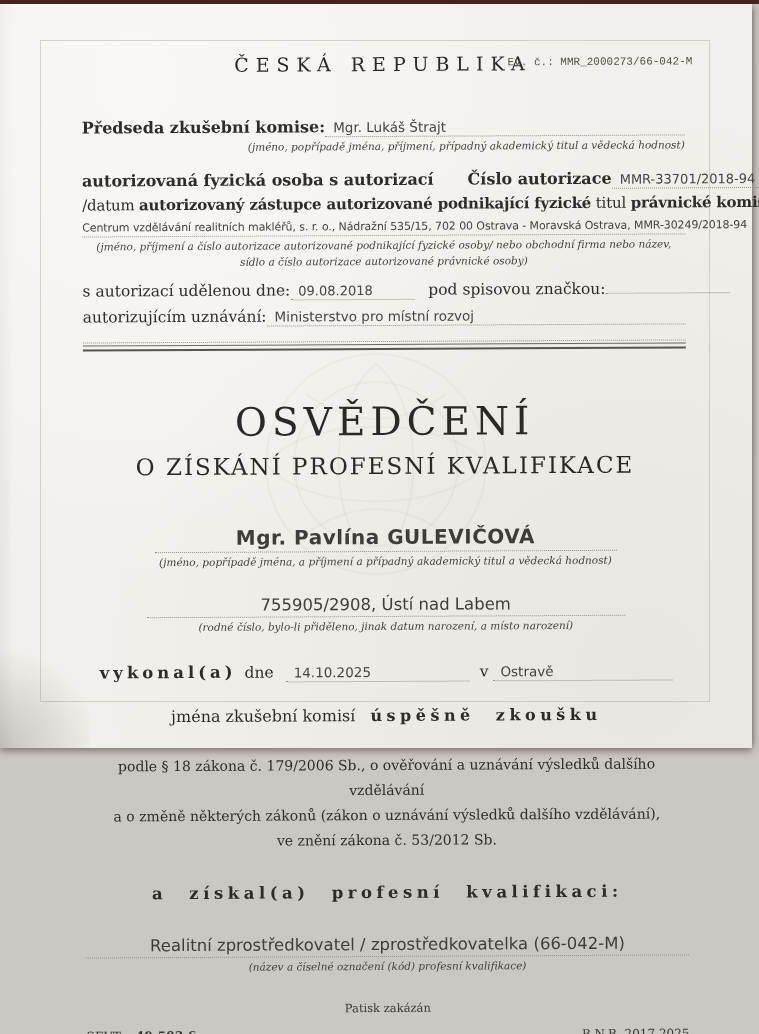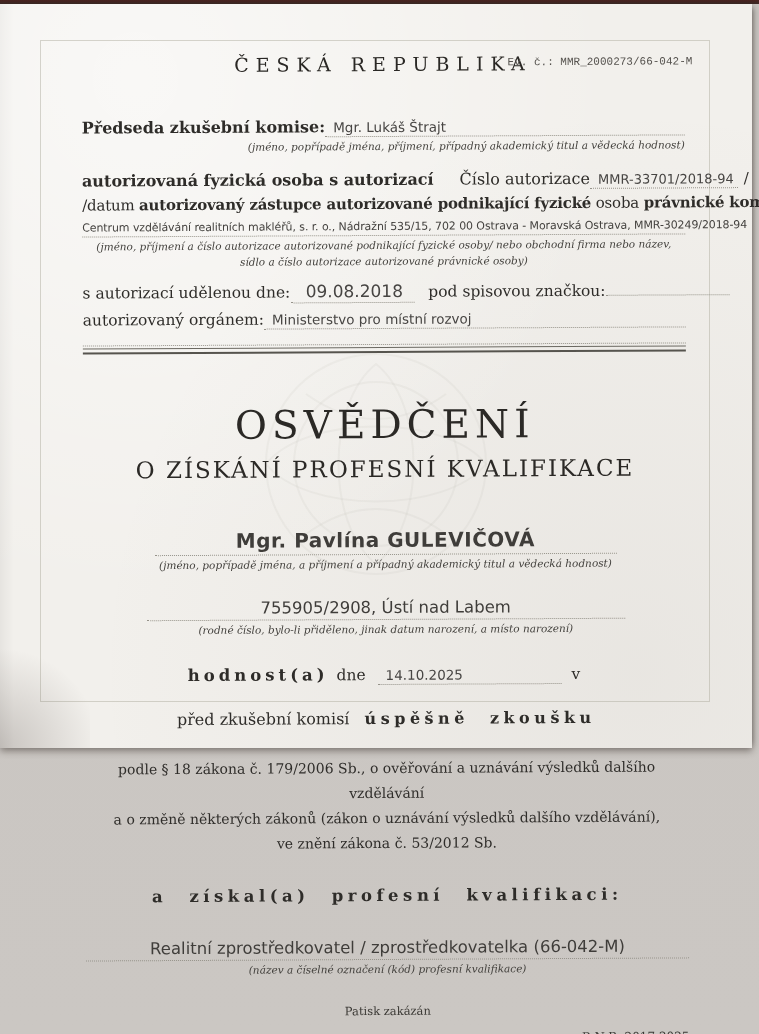--- a/index.html
+++ b/index.html
@@ -57,31 +57,31 @@
     padding:0 4px 1px 8px;white-space:nowrap;
   }
   .grow{flex:1 1 auto;}
   .caption{
     font-size:10.5px;font-style:italic;color:#44423e;line-height:13px;
   }
   .committee{margin-top:36px;}
   .committee .field{font-size:13.5px;}
   .cap-right{text-align:right;margin-top:3px;}
   .auth1{margin-top:17px;}
-  .auth1 .clabel{margin-left:26px;}
+  .auth1 .clabel{margin-left:34px;font-weight:bold;}
   .auth1 .field{font-size:13px;}
   .auth1 .slash{font-size:15px;padding-left:6px;}
   .auth2{margin-top:5px;font-size:15px;white-space:nowrap;letter-spacing:-.2px;}
   .company{
     margin-top:7px;text-align:center;font-size:11px;letter-spacing:-.1px;
     border-bottom:1px dotted #96938a;padding-bottom:2px;color:#44423f;white-space:nowrap;
   }
   .cap-center{text-align:center;margin-top:3px;}
   .granted{margin-top:13px;}
-  .granted .field{font-size:17px;min-width:112px;text-align:center;}
+  .granted .field{font-size:13px;min-width:112px;}
   .granted .lab2{margin-left:14px;}
   .authority{margin-top:7px;}
   .authority .field{font-size:13.5px;}
   .sep-dotted{margin-top:14px;border-bottom:1px dotted #96938a;height:1px;}
   .sep-double{margin-top:2px;height:3px;border-top:1px solid #6b6962;border-bottom:2px solid #56544e;}
   .title{
     margin-top:49px;text-align:center;font-size:39px;letter-spacing:5px;
     color:#2b2926;font-weight:500;
   }
   .subtitle{
@@ -143,59 +143,60 @@
     </div>
     <div class="caption cap-right">(jméno, popřípadě jména, příjmení, případný akademický titul a vědecká hodnost)</div>
 
     <div class="row auth1">
       <span class="label b">autorizovaná fyzická osoba s autorizací</span>
       <span class="label clabel">Číslo autorizace</span>
       <span class="field grow">MMR-33701/2018-94</span>
       <span class="slash serif">/</span>
     </div>
 
-    <div class="auth2"><span>/datum </span><span class="b">autorizovaný zástupce autorizované podnikající fyzické</span><span> osoba </span><span class="b">právnické komise</span></div>
+    <div class="auth2"><span>/datum </span><span class="b">autorizovaný zástupce autorizované podnikající fyzické</span><span> titul </span><span class="b">právnické komise</span></div>
 
     <div class="company sans">Centrum vzdělávání realitních makléřů, s. r. o., Nádražní 535/15, 702 00 Ostrava - Moravská Ostrava, MMR-30249/2018-94</div>
     <div class="caption cap-center">(jméno, příjmení a číslo autorizace autorizované podnikající fyzické osoby/ nebo obchodní firma nebo název,</div>
     <div class="caption cap-center">sídlo a číslo autorizace autorizované právnické osoby)</div>
 
     <div class="row granted">
       <span class="label-sm">s autorizací udělenou dne:</span>
       <span class="field">09.08.2018</span>
       <span class="label-sm lab2">pod spisovou značkou:</span>
       <span class="field grow"></span>
     </div>
 
     <div class="row authority">
-      <span class="label-sm">autorizovaný orgánem:</span>
+      <span class="label-sm">autorizujícím uznávání:</span>
       <span class="field grow">Ministerstvo pro místní rozvoj</span>
     </div>
 
     <div class="sep-dotted"></div>
     <div class="sep-double"></div>
 
     <div class="title">OSVĚDČENÍ</div>
     <div class="subtitle">O ZÍSKÁNÍ PROFESNÍ KVALIFIKACE</div>
 
     <div class="cfield name-field">Mgr. Pavlína GULEVIČOVÁ</div>
     <div class="caption cap-center">(jméno, popřípadě jména, a příjmení a případný akademický titul a vědecká hodnost)</div>
 
     <div class="cfield birth-field">755905/2908, Ústí nad Labem</div>
     <div class="caption cap-center">(rodné číslo, bylo-li přiděleno, jinak datum narození, a místo narození)</div>
 
     <div class="exam-row">
-      <span class="performed">hodnost(a)</span>
+      <span class="performed">vykonal(a)</span>
       <span class="dne">dne</span>
       <span class="field datef">14.10.2025</span>
       <span class="inlab">v</span>
+      <span class="field placef">Ostravě</span>
     </div>
 
     <div class="success-row">
-      <span>před zkušební komisí</span>
+      <span>jména zkušební komisí</span>
       <span class="success">úspěšně zkoušku</span>
     </div>
 
     <div class="legal">
       <div>podle § 18 zákona č. 179/2006 Sb., o ověřování a uznávání výsledků dalšího vzdělávání</div>
       <div>a o změně některých zákonů (zákon o uznávání výsledků dalšího vzdělávání),</div>
       <div>ve znění zákona č. 53/2012 Sb.</div>
     </div>
 
     <div class="gained">a získal(a) profesní kvalifikaci:</div>

